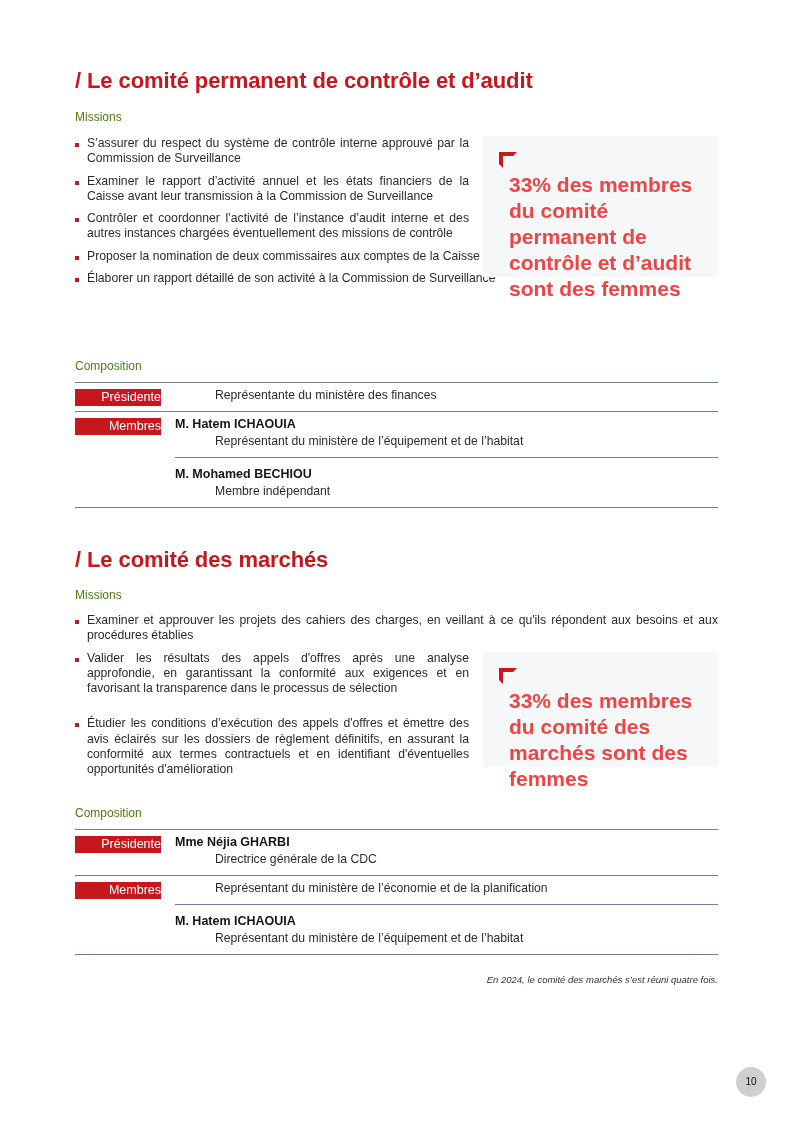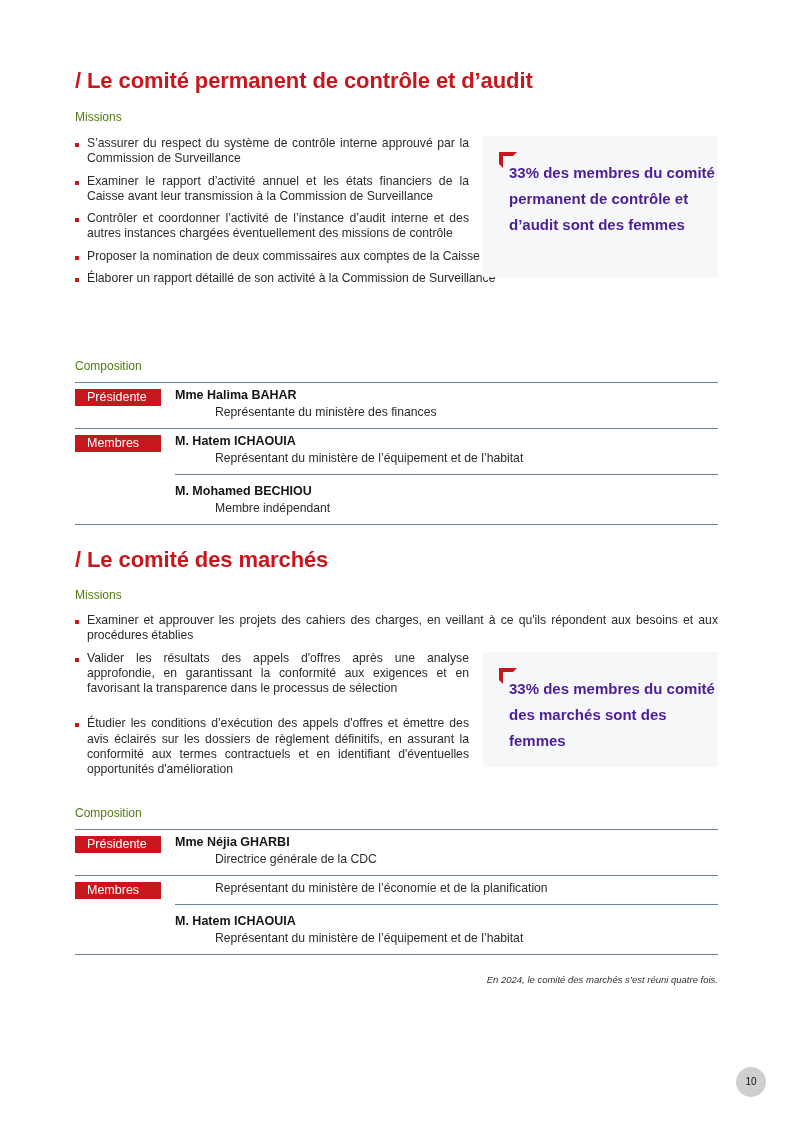--- a/index.html
+++ b/index.html
@@ -8,26 +8,26 @@
 
   .section-title { position: absolute; left: 75px; font-size: 22px; color: #c8161d; font-weight: bold; letter-spacing: -0.1px; }
   .sub-title { position: absolute; left: 75px; font-size: 12px; font-weight: normal; color: #4d7c0f; }
 
   .missions { position: absolute; left: 75px; list-style: none; }
   .missions li { position: relative; padding-left: 12px; font-size: 12.2px; line-height: 15.3px; color: #2b2b2b; margin-bottom: 7px; text-align: justify; }
   .missions li::before { content: ""; position: absolute; left: 0; top: 7px; width: 4px; height: 4px; background: #c8161d; }
 
   .callout { position: absolute; background: #f6f7f9; }
   .callout .corner { position: absolute; left: 16px; top: 16px; width: 18px; height: 16px; }
-  .callout .text { position: absolute; left: 26px; top: 24px; font-size: 15px; line-height: 26px; font-weight: bold; color: #4c1d95; }
+  .callout .text { position: absolute; left: 26px; top: 36px; font-size: 21px; line-height: 26px; font-weight: bold; color: #ef4444; }
 
   .comp { position: absolute; left: 75px; width: 643px; }
   .comp .row { display: flex; border-top: 1px solid #6e7f99; padding-top: 4px; }
   .comp .role { width: 100px; flex: none; }
-  .comp .badge { display: inline-block; width: 86px; height: 17px; background: #c8161d; color: #ffffff; font-size: 12.5px; line-height: 17px; padding-left: 12px; }
+  .comp .badge { display: inline-block; width: 86px; height: 17px; background: #c8161d; color: #ffffff; font-size: 12.5px; line-height: 17px; padding-left: 4px; text-align: right; }
   .comp .people { flex: 1; }
   .comp .person { padding-bottom: 7px; }
   .comp .person + .person { border-top: 1px solid #6e7f99; padding-top: 8px; }
   .comp .name { font-size: 12.5px; font-weight: bold; color: #151515; line-height: 17px; }
   .comp .desc { font-size: 12.2px; color: #2b2b2b; line-height: 17px; margin-left: 40px; }
   .comp .end { border-top: 1px solid #6e7f99; }
 
   .note { position: absolute; right: 75px; font-size: 9.5px; font-style: italic; color: #333; }
   .page-num { position: absolute; left: 736px; top: 1067px; width: 30px; height: 30px; border-radius: 50%; background: #cfcfcf; text-align: center; line-height: 30px; font-size: 10px; color: #111; }
 </style>
@@ -52,21 +52,20 @@
   <div class="text">33% des membres du comité permanent de contrôle et d’audit sont des femmes</div>
 </div>
 
 <h2 class="sub-title" style="top:359px;">Composition</h2>
 
 <div class="comp" style="top:382px;">
   <div class="row">
     <div class="role"><span class="badge">Présidente</span></div>
     <div class="people">
       <div class="person">
-        <div class="name">Mme Halima BAHAR</div>
         <div class="desc">Représentante du ministère des finances</div>
       </div>
     </div>
   </div>
   <div class="row">
     <div class="role"><span class="badge">Membres</span></div>
     <div class="people">
       <div class="person">
         <div class="name">M. Hatem ICHAOUIA</div>
         <div class="desc">Représentant du ministère de l’équipement et de l’habitat</div>

